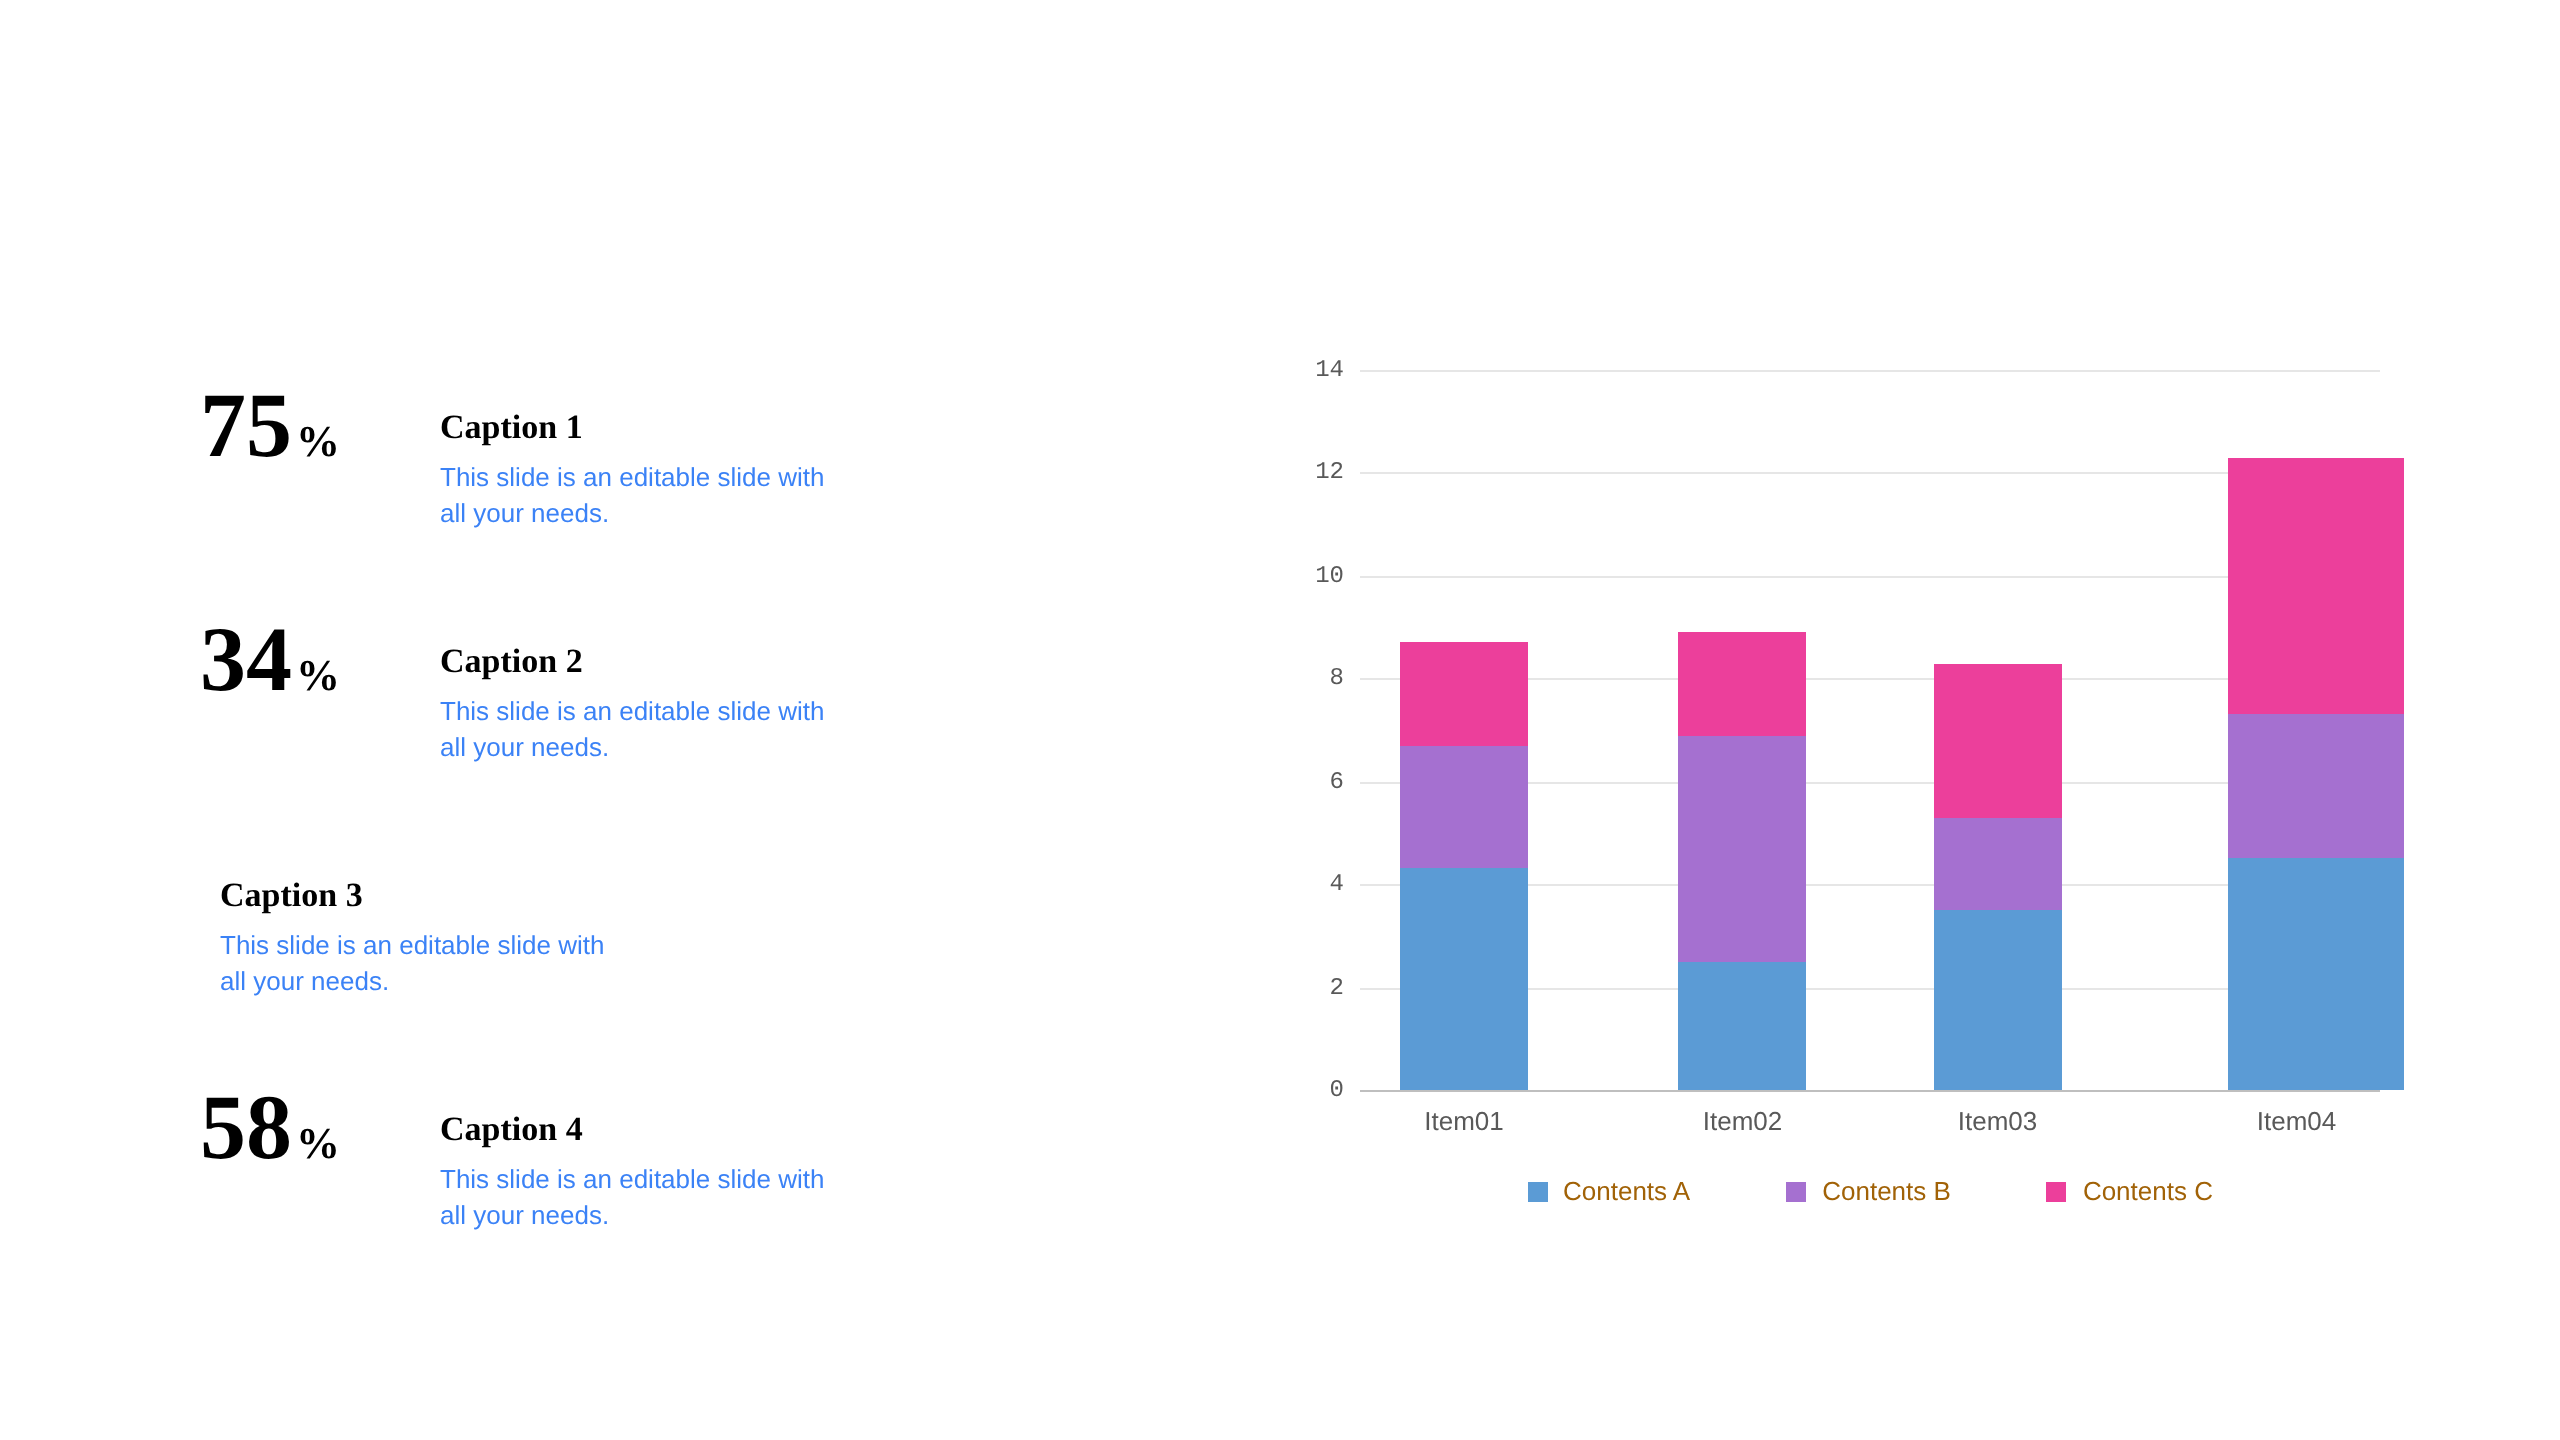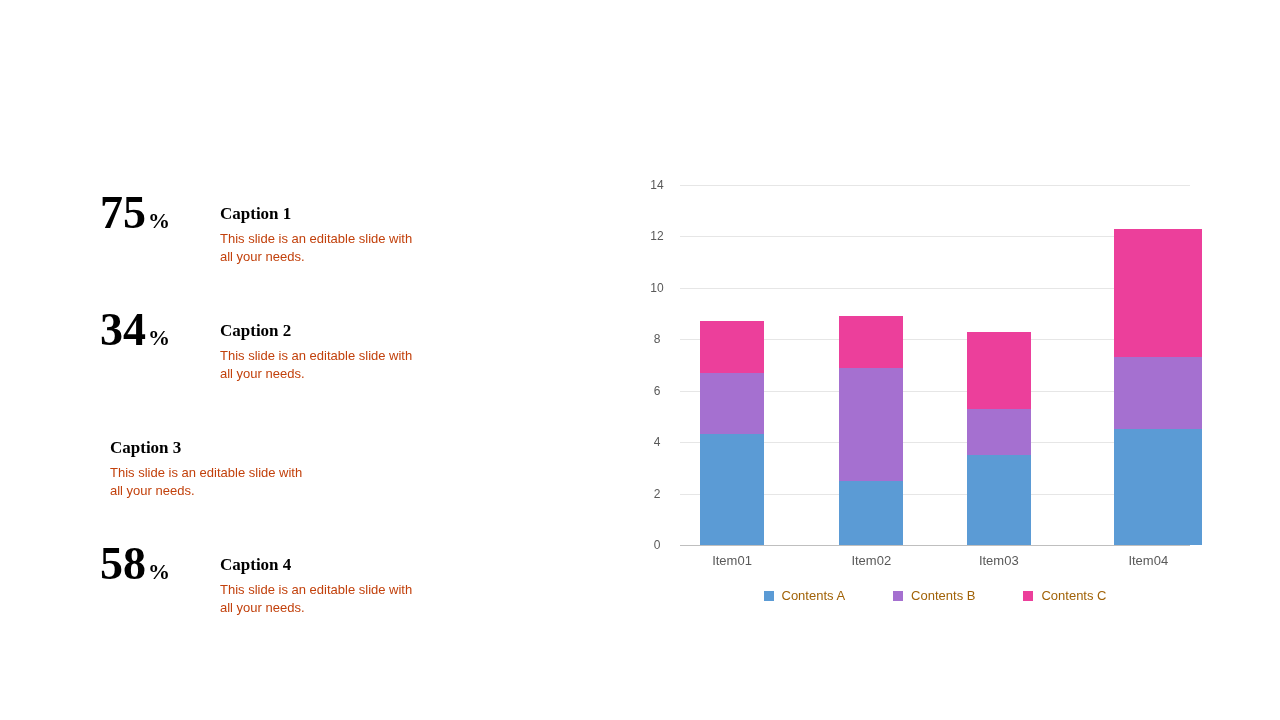--- a/index.html
+++ b/index.html
@@ -57,21 +57,21 @@
   }
   .cap-title {
     font-family: Georgia, serif;
     font-weight: 700;
     font-size: 17px;
     margin-bottom: 6px;
   }
   .cap-body {
     font-family: Arial, Helvetica, sans-serif;
     font-size: 13px;
-    color: #c2410c;
+    color: #3b82f6;
     line-height: 1.35;
     max-width: 200px;
   }
   .chart {
     position: absolute;
     left: 640px;
     top: 185px;
     width: 560px;
     height: 430px;
   }
@@ -88,24 +88,24 @@
     left: 0;
     right: 0;
     border-top: 1px solid #e6e6e6;
     height: 0;
   }
   .ytick {
     position: absolute;
     right: 100%;
     transform: translateY(-50%);
     padding-right: 8px;
-    font-family: Liberation Sans, sans-serif;
+    font-family: Liberation Mono, monospace;
     font-size: 12px;
     color: #595959;
-    text-align: center;
+    text-align: right;
     width: 30px;
   }
   .bar-group {
     position: absolute;
     bottom: 0;
     width: 64px;
     display: flex;
     flex-direction: column-reverse;
   }
   .seg {

